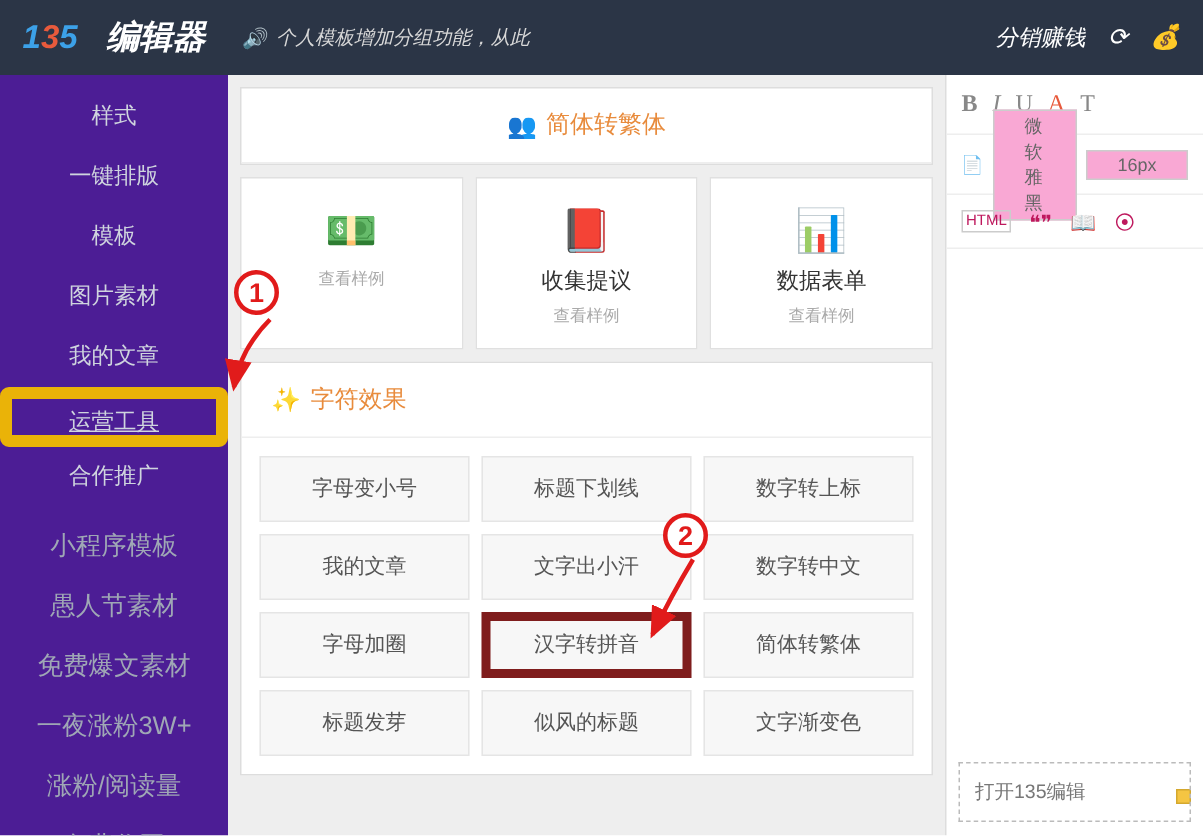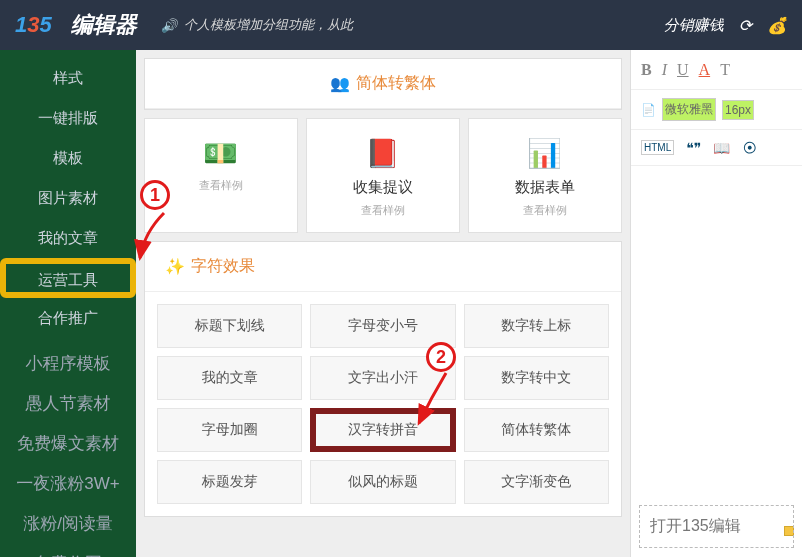--- a/index.html
+++ b/index.html
@@ -9,24 +9,24 @@
 .logo{font-size:22px;font-weight:bold;display:flex;align-items:center;}
 .logo-135{color:#3ca1e8;}
 .logo-135 .r{color:#e85a3c;}
 .logo-text{margin-left:19px;color:#fff;}
 .announcement{margin-left:25px;color:#d8d8d8;font-size:13px;display:flex;align-items:center;gap:6px;}
 .header-right{margin-left:auto;display:flex;align-items:center;gap:15px;color:#fff;font-size:15px;}
 .refresh-icon{font-size:16px;cursor:pointer;}
 .money-icon{font-size:16px;cursor:pointer;}
 
 .body{display:flex;height:507px;}
-.sidebar{width:136px;background:#14532d;color:#cfd4de;padding-top:8px;}
+.sidebar{width:152px;background:#4c1d95;color:#cfd4de;padding-top:8px;}
 .nav-item{height:40px;line-height:40px;text-align:center;font-size:15px;cursor:pointer;}
 .nav-item.small{font-size:17px;color:#9fa7b5;}
-.nav-item.active{border:6px solid #eab308;border-radius:6px;line-height:32px;}
+.nav-item.active{border:8px solid #eab308;border-radius:6px;line-height:32px;text-decoration:underline;}
 
 .main{flex:1;background:#eee;position:relative;}
 .panel{background:#fff;border:1px solid #ddd;margin:8px;}
 .panel-header{height:50px;border-bottom:1px solid #eee;display:flex;align-items:center;justify-content:center;color:#e88b3c;font-size:16px;gap:6px;}
 .panel-header.left{justify-content:flex-start;padding-left:20px;}
 
 .cards{display:flex;gap:8px;margin:8px;}
 .card{flex:1;background:#fff;border:1px solid #e0e0e0;text-align:center;padding:18px 0 14px 0;position:relative;}
 .card-icon{color:#e88b3c;font-size:28px;margin-bottom:8px;display:block;}
 .card-title{font-size:15px;color:#333;margin-bottom:6px;}
@@ -39,24 +39,24 @@
 .effects-grid{display:grid;grid-template-columns:repeat(3,1fr);gap:8px;padding:12px;}
 .effect-btn{height:44px;background:#f7f7f7;border:1px solid #e5e5e5;display:flex;align-items:center;justify-content:center;font-size:14px;color:#555;cursor:pointer;}
 .effect-btn.highlighted{border:6px solid #7f1d1d;}
 
 .right-pane{width:172px;border-left:1px solid #ddd;background:#fff;}
 .toolbar1{height:40px;display:flex;align-items:center;gap:10px;padding:0 10px;border-bottom:1px solid #eee;color:#888;font-size:16px;}
 .tb-btn{cursor:pointer;font-family:serif;}
 .tb-u{text-decoration:underline;}
 .tb-a{color:#e85a3c;text-decoration:underline;}
 .toolbar2{height:40px;display:flex;align-items:center;gap:6px;padding:0 10px;border-bottom:1px solid #eee;font-size:12px;color:#666;}
-.select-box{border:1px solid #ccc;padding:2px 2px;font-size:12px;background:#bef264;}
-.toolbar3{height:36px;display:flex;align-items:center;gap:12px;padding:0 10px;border-bottom:1px solid #eee;font-size:14px;color:#0c4a6e;}
+.select-box{border:1px solid #ccc;padding:2px 20px;font-size:12px;background:#f9a8d4;}
+.toolbar3{height:36px;display:flex;align-items:center;gap:12px;padding:0 10px;border-bottom:1px solid #eee;font-size:14px;color:#be185d;}
 .canvas{flex:1;padding:20px 10px;position:relative;height:390px;}
-.dashed-box{position:absolute;bottom:8px;right:8px;left:8px;border:1px dashed #bbb;padding:10px;font-size:16px;color:#777;text-align:left;}
+.dashed-box{position:absolute;bottom:8px;right:8px;left:8px;border:1px dashed #bbb;padding:10px;font-size:13px;color:#777;text-align:left;}
 .yellow-dot{position:absolute;width:10px;height:10px;background:#f5c542;border:1px solid #d4a82e;right:8px;top:360px;}
 </style>
 </head>
 <body>
 
 <div class="app">
 
   <div class="header">
     <div class="logo">
       <span class="logo-135">1<span class="r">3</span>5</span>
@@ -141,22 +141,22 @@
         <svg class="anno-arrow" style="left:275px;top:318px;" width="50" height="70">
           <defs>
               <marker id="ah2" markerWidth="8" markerHeight="8" refX="6" refY="3" orient="auto">
                 <path d="M0,0 L7,3 L0,6 Z" fill="#e11b1b"></path>
               </marker>
             </defs>
           <path d="M35,5 Q20,30 8,55" stroke="#e11b1b" stroke-width="3" fill="none" marker-end="url(#ah2)"></path>
         </svg>
 
         <div class="effects-grid" id="effects">
+            <div class="effect-btn">字母变小号</div>
             <div class="effect-btn">标题下划线</div>
-            <div class="effect-btn">字母变小号</div>
             <div class="effect-btn">数字转上标</div>
             <div class="effect-btn">我的文章</div>
             <div class="effect-btn">文字出小汗</div>
             <div class="effect-btn">数字转中文</div>
             <div class="effect-btn">字母加圈</div>
             <div class="effect-btn highlighted">汉字转拼音</div>
             <div class="effect-btn">简体转繁体</div>
             <div class="effect-btn">标题发芽</div>
             <div class="effect-btn">似风的标题</div>
             <div class="effect-btn">文字渐变色</div>

